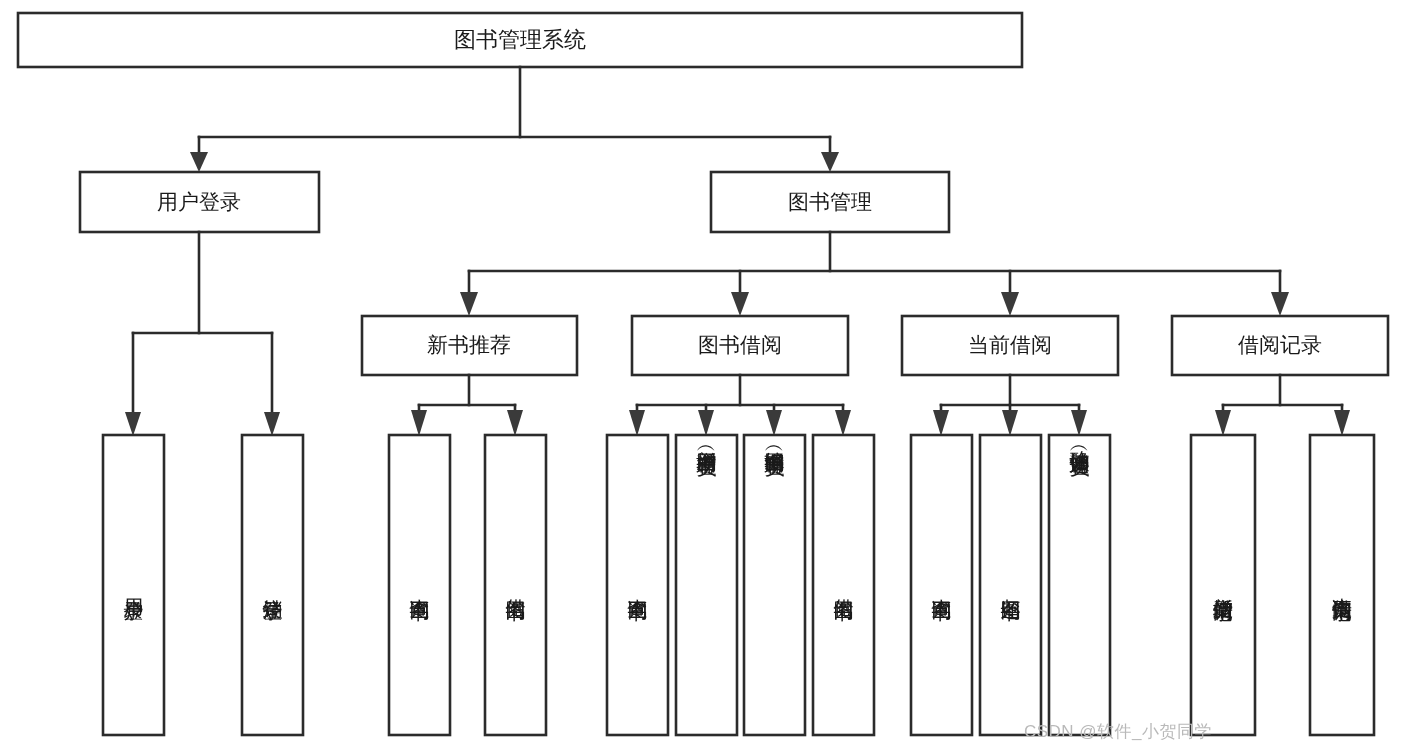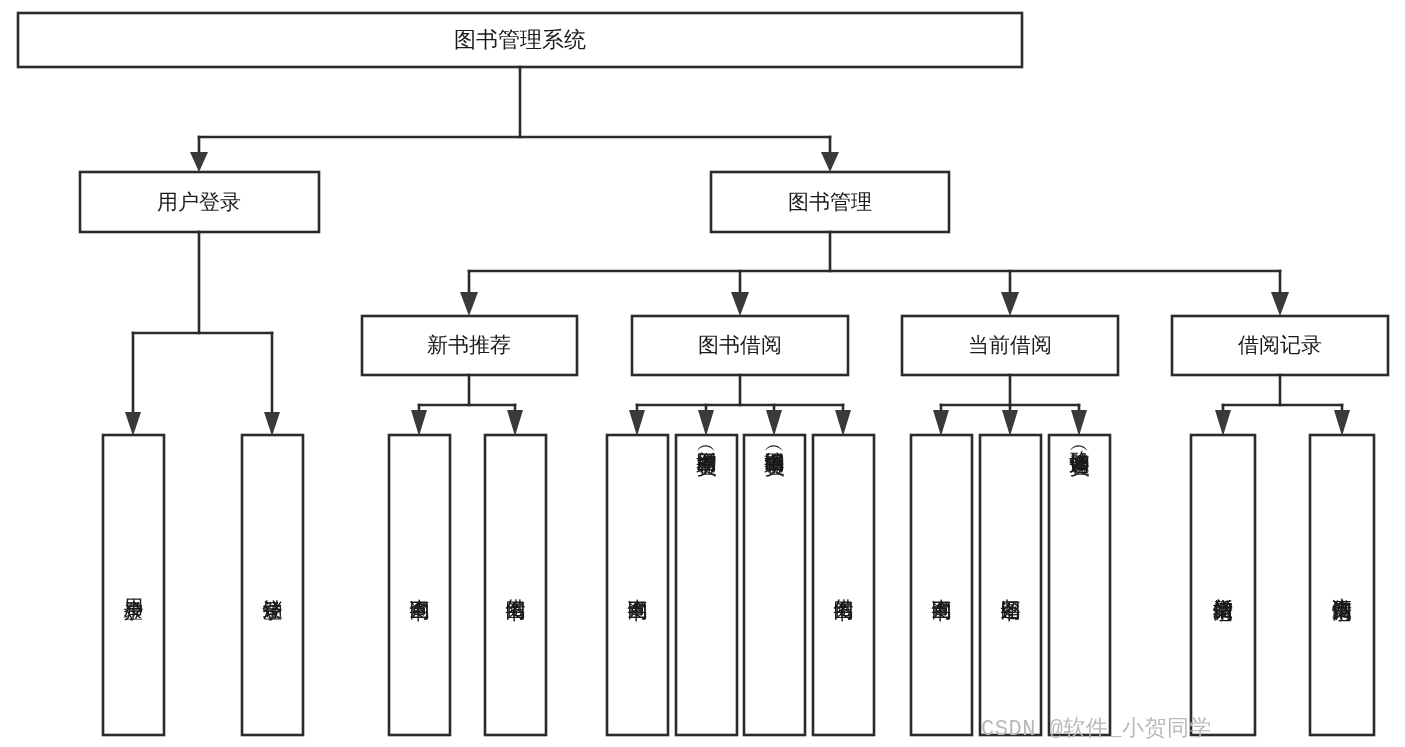--- a/index.html
+++ b/index.html
@@ -65,22 +65,22 @@
     font-size: 20px;
     line-height: 1.05;
     color: #1a1a1a;
     letter-spacing: 1px;
     white-space: nowrap;
   }
   .watermark {
     position: absolute;
     right: 8px;
     bottom: 4px;
-    font-family: Liberation Mono, monospace;
-    font-size: 22px;
+    font-family: Liberation Sans, sans-serif;
+    font-size: 17px;
     color: #b9b9b9;
     letter-spacing: 0.5px;
     white-space: nowrap;
   }
 </style>
 </head>
 <body>
 
 <div id="diagram-root">
 

